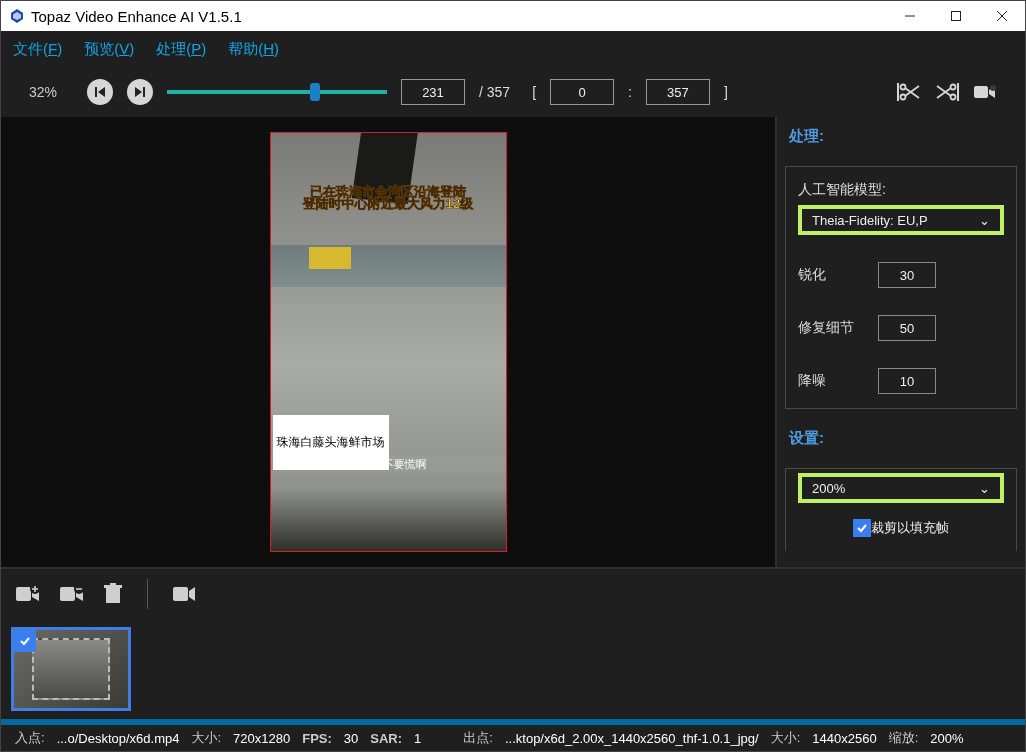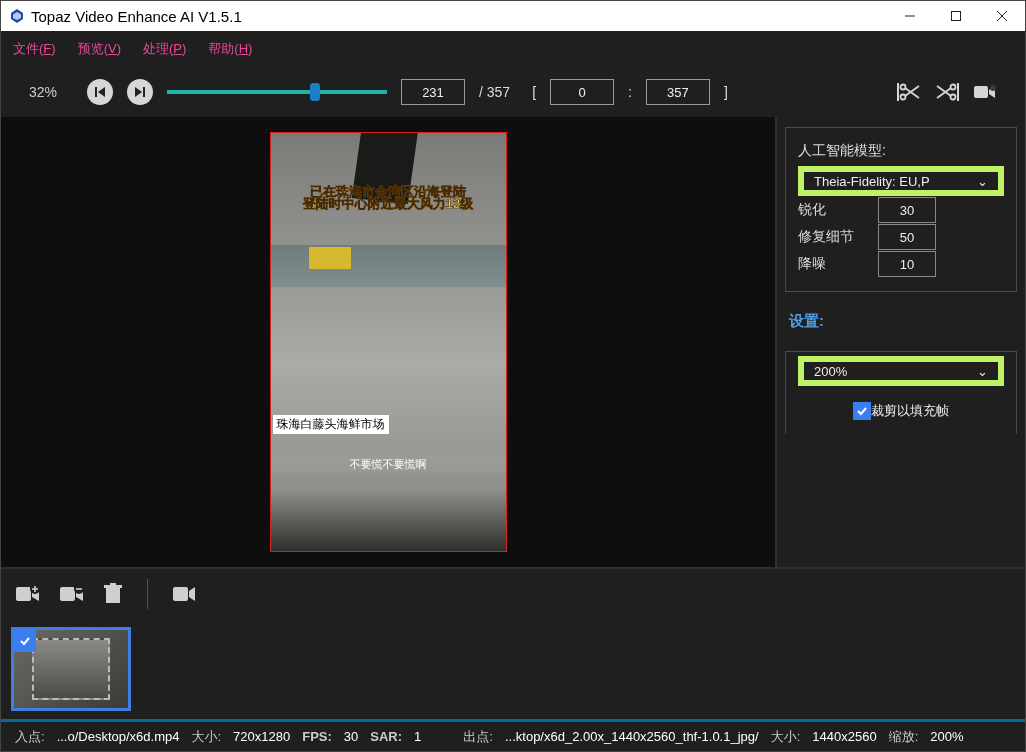--- a/index.html
+++ b/index.html
@@ -25,21 +25,21 @@
 .winbtn {
   width: 46px; height: 30px; display: flex; align-items: center; justify-content: center;
   font-size: 14px; color: #222;
 }
 .app {
   flex: 1; display: flex; flex-direction: column;
   background: #1f1f1f;
 }
 .menubar {
   height: 36px; display: flex; align-items: center; padding: 0 12px; gap: 22px;
-  background: #1f1f1f; color: #ec4899; font-size: 13px;
+  background: #1f1f1f; color: #0ea5e9; font-size: 15px;
 }
 .menuitem u { text-decoration: underline; }
 .controlbar {
   height: 50px; display: flex; align-items: center; padding: 0 28px; gap: 14px;
   background: #1f1f1f;
 }
 .pct { color: #ccc; font-size: 14px; width: 44px; }
 .circbtn {
   width: 26px; height: 26px; border-radius: 50%;
   background: #d6d6d6; display: flex; align-items: center; justify-content: center;
@@ -87,40 +87,40 @@
   position: absolute; left: 0; right: 0; text-align: center;
   font-weight: bold; font-size: 13px; line-height: 17px;
   color: #ffd24a; -webkit-text-stroke: 0.6px #4a2a00;
 }
 .vf-txt.white {
   color: #fff; -webkit-text-stroke: 0; font-weight: normal;
   font-size: 12px; background: rgba(255,255,255,0.04);
 }
 .vf-label {
   position: absolute; background: #fff; color: #000;
-  font-size: 12px; padding: 1px 4px;
+  font-size: 12px; padding: 19px 4px;
 }
 .rightpanel {
   width: 250px; border-left: 2px solid #303030; background: #1f1f1f;
   overflow-y: auto;
 }
 .panel-section {
   border: 1px solid #4a4a4a; margin: 10px 8px; 
 }
 .section-title {
   color: #4f9de6; font-size: 15px; font-weight: bold;
   padding: 10px 12px;
 }
 .section-body { padding: 4px 12px 14px; }
 .field-label { color: #ddd; font-size: 14px; margin: 10px 0 6px; }
 .selectbox {
-  border: 6px solid #bef264; height: 30px; display: flex; align-items: center;
+  border: 4px solid #bef264; height: 30px; display: flex; align-items: center;
   padding: 0 10px; justify-content: space-between; color: #eee;
 }
-.paramrow { display: flex; align-items: center; margin-top: 1px; gap: 12px; }
+.paramrow { display: flex; align-items: center; margin-top: 27px; gap: 12px; }
 .paramrow .plabel { color: #ddd; width: 68px; font-size: 14px; }
 .paramrow .pval {
   border: 1px solid #888; width: 58px; height: 26px;
   display: flex; align-items: center; justify-content: center;
 }
 .checkrow { display: flex; align-items: center; justify-content: center; margin-top: 16px; }
 .checkbox {
   width: 18px; height: 18px; background: #3a7ff0;
   display: flex; align-items: center; justify-content: center; color: #fff;
 }
@@ -141,21 +141,21 @@
 }
 .thumb-check {
   position: absolute; top: 0; left: 0; width: 22px; height: 22px;
   background: #3a7ff0; color: #fff; display: flex; align-items: center; justify-content: center;
 }
 .thumb-inner {
   width: 78px; height: 62px; border: 2px dashed #bbb;
   background: linear-gradient(#8a8a86, #4a4a46);
 }
 .statusbar {
-  height: 32px; background: #1f1f1f; border-top: 3px solid #0369a1;
+  height: 32px; background: #1f1f1f; border-top: 6px solid #0369a1;
   display: flex; align-items: center; padding: 0 14px; gap: 12px;
   font-size: 13px; color: #eee;
 }
 .statusbar .lbl { color: #ccc; }
 .statusbar .val { color: #fff; }
 .statusbar .b { font-weight: bold; }
 svg { display: block; }
 </style>
 </head>
 <body>
@@ -256,20 +256,21 @@
         <div class="vf-sign"></div>
         <div class="vf-dark-obj"></div>
         <div class="vf-txt" style="top:50px">已在珠海市金湾区沿海登陆</div>
         <div class="vf-txt" style="top:62px">登陆时中心附近最大风力12级</div>
         <div class="vf-label" style="top:282px;left:2px">珠海白藤头海鲜市场</div>
         <div class="vf-txt white" style="top:323px;font-size:11px">不要慌不要慌啊</div>
       </div>
     </div>
 
     <div class="rightpanel">
+      <div class="section-title">处理:</div>
       <div class="panel-section">
         <div class="section-body">
           <div class="field-label">人工智能模型:</div>
           <div class="selectbox">
             <span>Theia-Fidelity: EU,P</span>
             <span>⌄</span>
           </div>
           <div class="paramrow">
             <span class="plabel">锐化</span>
             <div class="pval">30</div>

